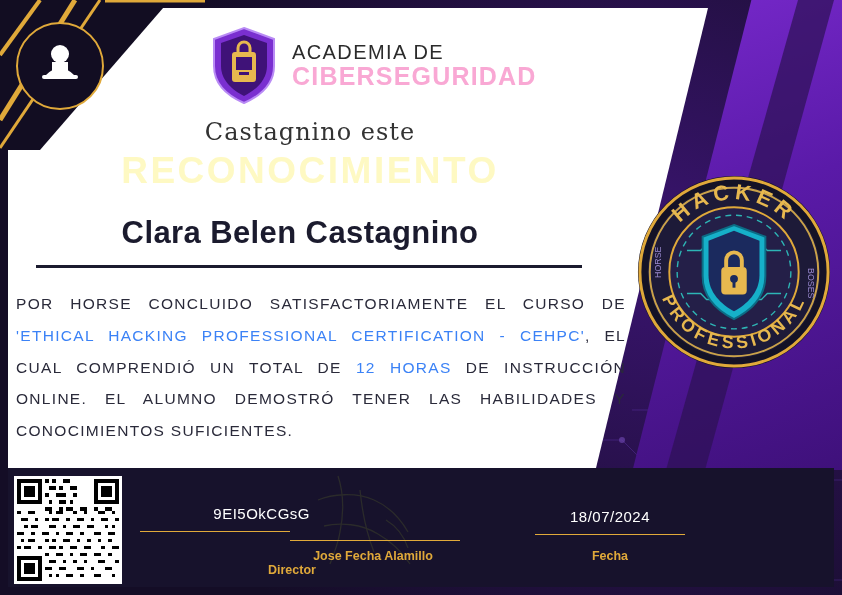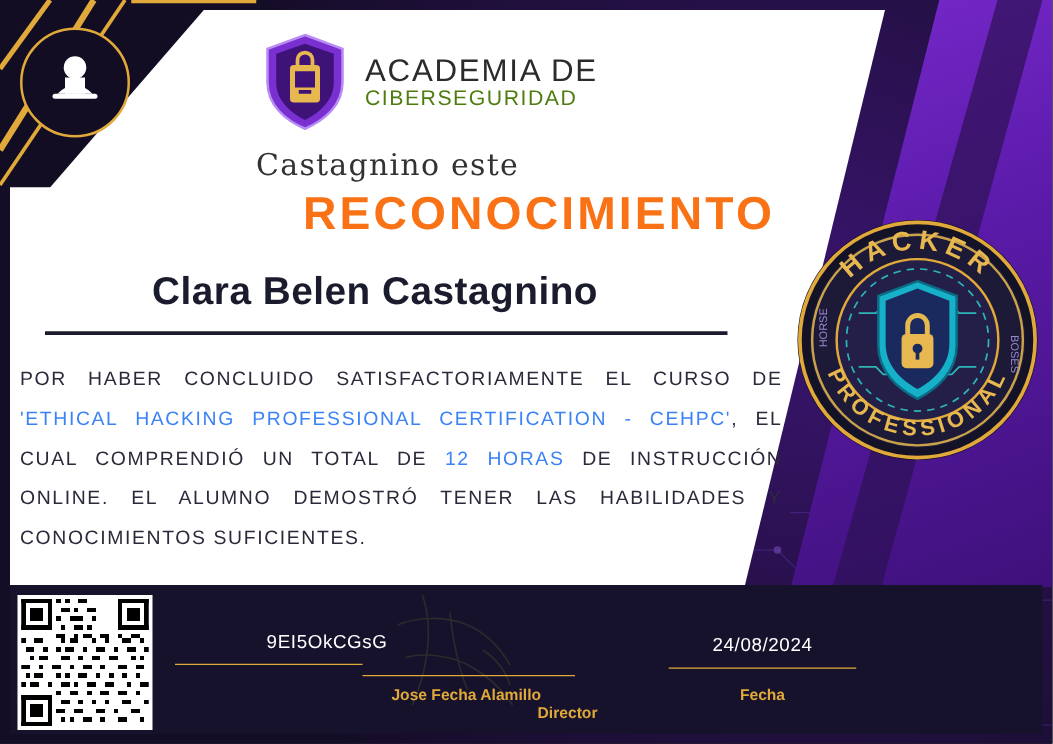--- a/index.html
+++ b/index.html
@@ -68,33 +68,33 @@
     background:#120d22;border:2px solid #e0a93a;
     display:flex;align-items:center;justify-content:center;
   }
   
   .brand{
     position:absolute;left:210px;top:26px;
     display:flex;align-items:center;gap:14px;
   }
   .brand-text{line-height:1.05;}
   .brand-l1{
-    font-size:25px;letter-spacing:1.4px;color:#2b2b2b;font-weight:400;
+    font-size:20px;letter-spacing:1.4px;color:#2b2b2b;font-weight:400;
   }
   .brand-l2{
-    font-size:17px;letter-spacing:1.2px;color:#4d7c0f;font-weight:400;
+    font-size:25px;letter-spacing:1.2px;color:#f9a8d4;font-weight:700;
   }
   .otorgamos{
     position:absolute;left:0;top:118px;width:620px;text-align:center;
     font-family:"DejaVu Serif", serif;
     font-size:24px;color:#333;letter-spacing:1px;
   }
   .reconocimiento{
-    position:absolute;left:0;top:150px;width:620px;text-align:right;
-    font-size:37px;font-weight:700;color:#f97316;letter-spacing:2.5px;
+    position:absolute;left:0;top:150px;width:620px;text-align:center;
+    font-size:37px;font-weight:700;color:#fef9c3;letter-spacing:2.5px;
   }
   .name{
     position:absolute;left:0;top:215px;width:600px;text-align:center;
     font-size:31px;font-weight:700;color:#1b1b2e;letter-spacing:.4px;
   }
   .rule{
     position:absolute;left:36px;top:265px;width:546px;height:3px;background:#1b1b2e;
   }
   
   .body-text{
@@ -121,21 +121,21 @@
   }
   .cred-id-label{
     position:absolute;left:120px;top:538px;width:190px;text-align:center;
     color:#e0a93a;font-size:12.5px;font-weight:700;
   }
   .sign-name{
     position:absolute;left:268px;top:549px;width:210px;text-align:center;
     color:#e0a93a;font-size:12.5px;font-weight:700;
   }
   .sign-role{
-    position:absolute;left:268px;top:563px;width:210px;text-align:right;
+    position:absolute;left:268px;top:563px;width:210px;text-align:left;
     color:#e0a93a;font-size:12.5px;font-weight:700;
   }
   .sign-line{
     position:absolute;left:290px;top:540px;width:170px;height:1px;background:#e0a93a;
   }
   .signature{
     position:absolute;left:300px;top:470px;width:150px;height:100px;
   }
   .date-val{
     position:absolute;left:510px;top:508px;width:200px;text-align:center;
@@ -218,21 +218,21 @@
       <div class="brand-l2">CIBERSEGURIDAD</div>
     </div>
   </div>
 
   <div class="otorgamos">Castagnino este</div>
   <div class="reconocimiento">RECONOCIMIENTO</div>
   <div class="name">Clara Belen Castagnino</div>
   <div class="rule"></div>
 
   <div class="body-text">
-    <span>POR HABER CONCLUIDO SATISFACTORIAMENTE EL CURSO DE </span><b>'ETHICAL HACKING PROFESSIONAL CERTIFICATION - CEHPC'</b><span>, EL CUAL COMPRENDIÓ UN TOTAL DE </span><b>12 HORAS</b><span> DE INSTRUCCIÓN ONLINE. EL ALUMNO DEMOSTRÓ TENER LAS HABILIDADES Y CONOCIMIENTOS SUFICIENTES.</span>
+    <span>POR HORSE CONCLUIDO SATISFACTORIAMENTE EL CURSO DE </span><b>'ETHICAL HACKING PROFESSIONAL CERTIFICATION - CEHPC'</b><span>, EL CUAL COMPRENDIÓ UN TOTAL DE </span><b>12 HORAS</b><span> DE INSTRUCCIÓN ONLINE. EL ALUMNO DEMOSTRÓ TENER LAS HABILIDADES Y CONOCIMIENTOS SUFICIENTES.</span>
   </div>
 
   <svg class="badge" viewBox="0 0 200 200">
     <defs>
       <path id="topArc" d="M26 100 A74 74 0 0 1 174 100"></path>
       <path id="botArc" d="M22 100 A78 78 0 0 0 178 100"></path>
     </defs>
     <circle cx="100" cy="100" r="98" fill="#141226"></circle>
     <circle cx="100" cy="100" r="96" fill="none" stroke="#e0a93a" stroke-width="3"></circle>
     <circle cx="100" cy="100" r="88" fill="#1d1a38"></circle>
@@ -387,17 +387,17 @@
       <path d="M18 30 C32 24 56 22 74 30 C90 37 100 48 108 62"></path>
       <path d="M24 56 C40 52 62 54 78 64 C92 72 102 82 110 94"></path>
       <path d="M60 20 C62 40 66 62 74 82"></path>
       <path d="M86 50 C96 56 104 66 108 78"></path>
     </g>
   </svg>
   <div class="sign-line"></div>
   <div class="sign-name">Jose Fecha Alamillo</div>
   <div class="sign-role">Director</div>
 
-  <div class="date-val">24/08/2024</div>
+  <div class="date-val">18/07/2024</div>
   <div class="date-line"></div>
   <div class="date-label">Fecha</div>
 
 </div>
 
 </body></html>

